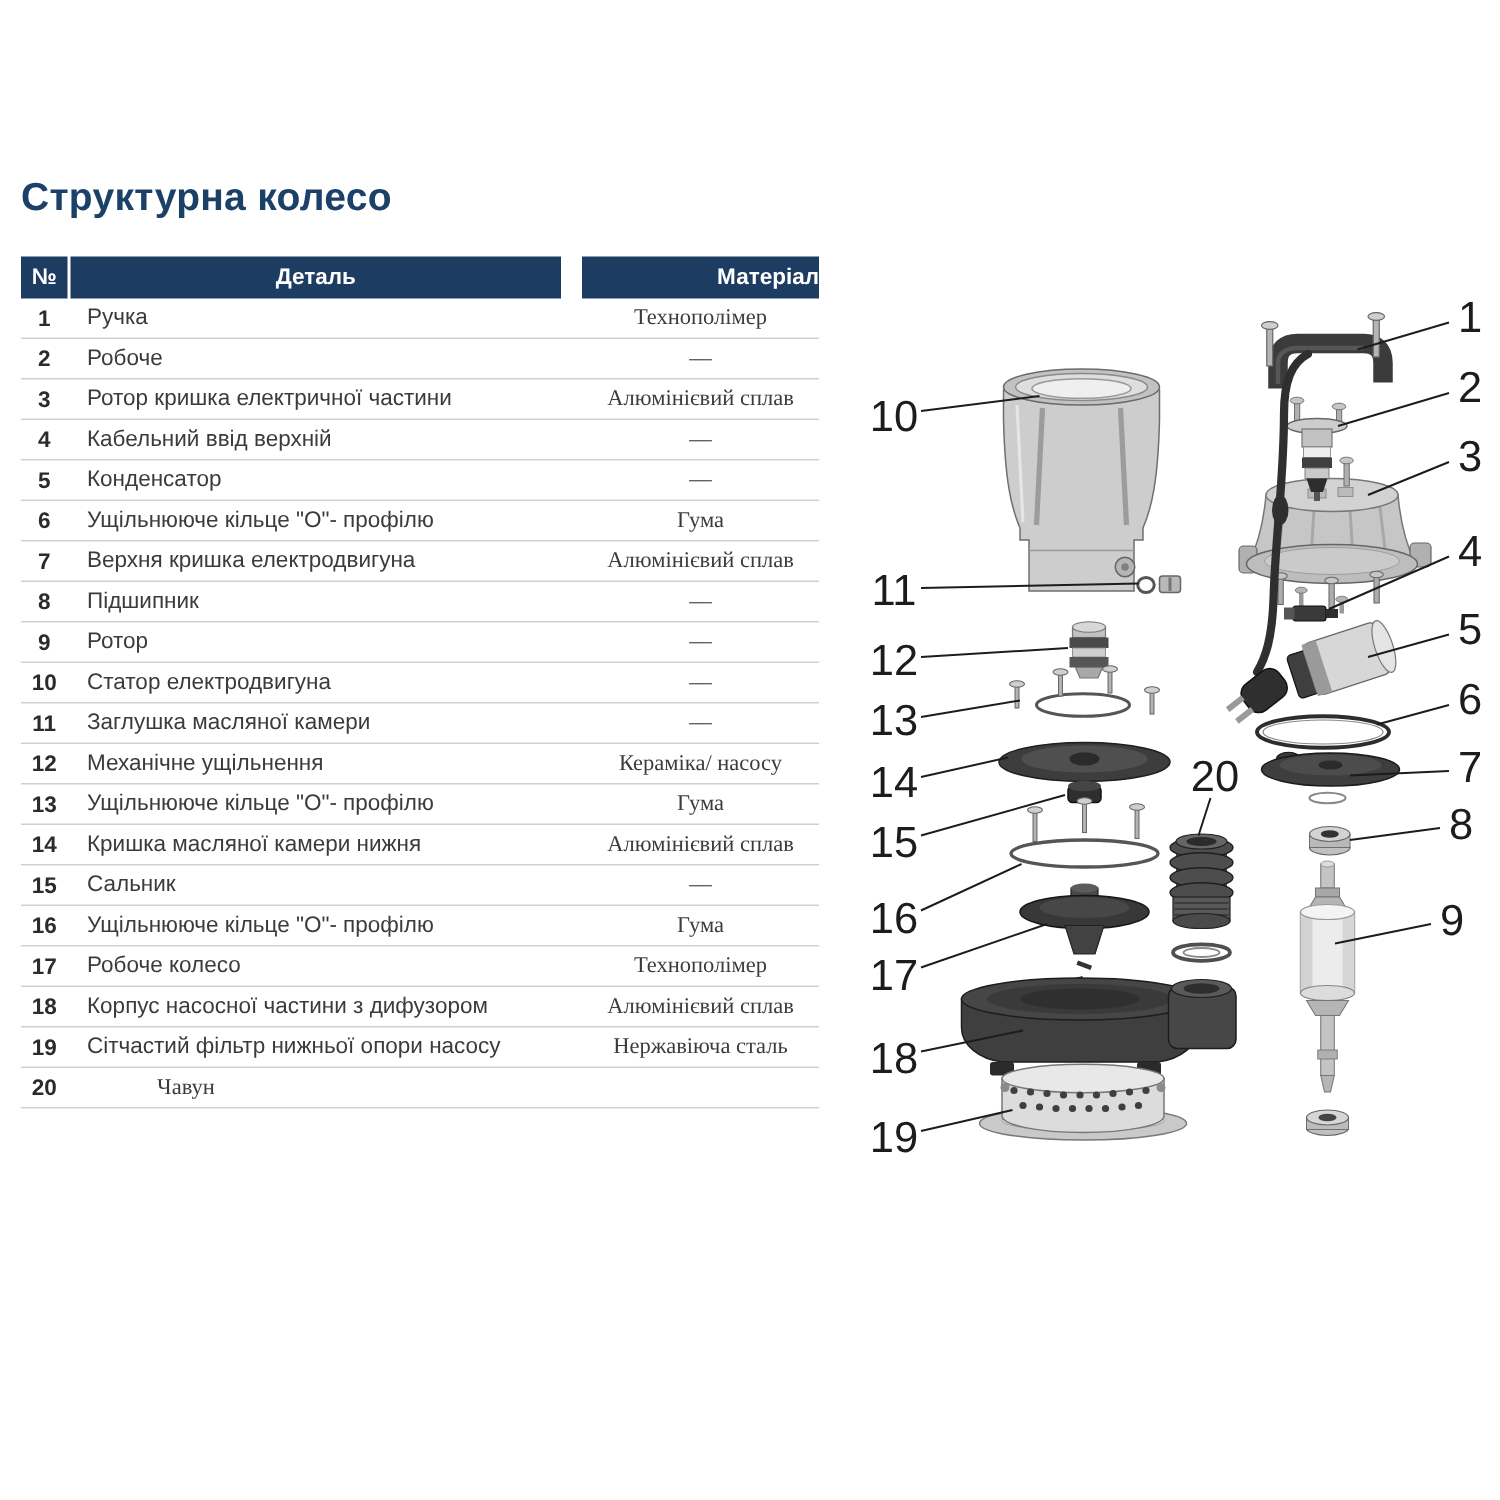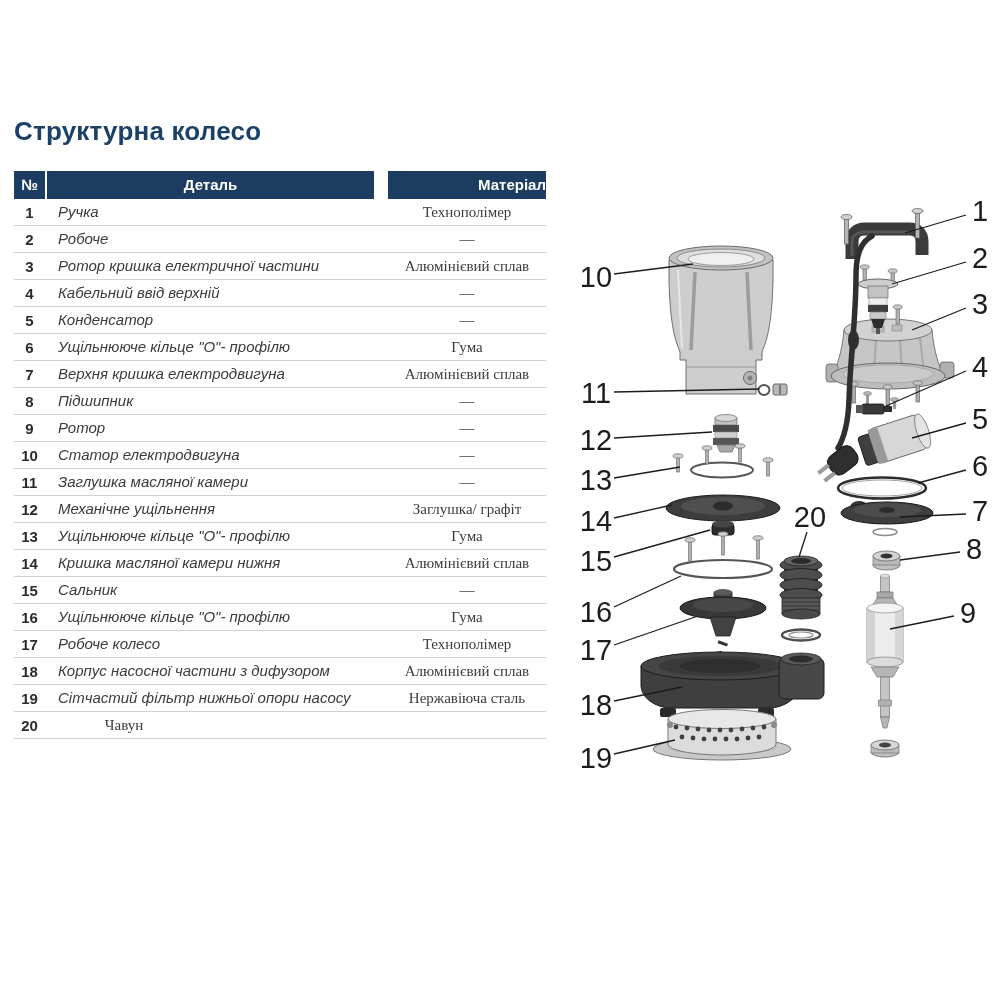--- a/index.html
+++ b/index.html
@@ -10,21 +10,21 @@
   
   .parts-table{position:absolute;left:14px;top:171px;width:532px;font-size:15px;color:#3b3b3b;}
   .thead{display:flex;height:28px;line-height:28px;font-weight:bold;color:#fff;}
   .thead>div{background:#1c3c61;}
   .th-num{width:31px;text-align:center;margin-right:2px;}
   .th-part{flex:1;text-align:center;margin-right:14px;}
   .th-mat{width:158px;text-align:right;}
   .tr{display:flex;align-items:center;border-bottom:1px solid #ccd1d6;
       min-height:27px;padding:3px 0;box-sizing:border-box;}
   .td-num{width:31px;flex:none;text-align:center;font-weight:bold;color:#2b2b2b;}
-  .td-part{flex:1;padding-left:13px;line-height:1.25;font-style:italic;}
+  .td-part{flex:1;padding-left:13px;line-height:1.25;}
   .td-mat{width:158px;flex:none;text-align:center;line-height:1.25;padding:0 6px;box-sizing:border-box;font-family:Liberation Serif, serif;}
   
   .diagram{position:absolute;left:560px;top:180px;width:440px;height:660px;}
   .callout-num{font-family:"Liberation Sans",sans-serif;font-size:29px;fill:#1c1c1c;
                text-anchor:middle;}
   .callout-line{stroke:#1c1c1c;stroke-width:1.3;}
 </style>
 </head>
 <body>
 
@@ -90,21 +90,21 @@
           <div class="td-mat">—</div>
         </div>
         <div class="tr">
           <div class="td-num">11</div>
           <div class="td-part">Заглушка масляної камери</div>
           <div class="td-mat">—</div>
         </div>
         <div class="tr">
           <div class="td-num">12</div>
           <div class="td-part">Механічне ущільнення</div>
-          <div class="td-mat">Заглушка/ графіт</div>
+          <div class="td-mat">Кераміка/ насосу</div>
         </div>
         <div class="tr">
           <div class="td-num">13</div>
           <div class="td-part">Ущільнююче кільце "О"- профілю</div>
           <div class="td-mat">Гума</div>
         </div>
         <div class="tr">
           <div class="td-num">14</div>
           <div class="td-part">Кришка масляної камери нижня</div>
           <div class="td-mat">Алюмінієвий сплав</div>

